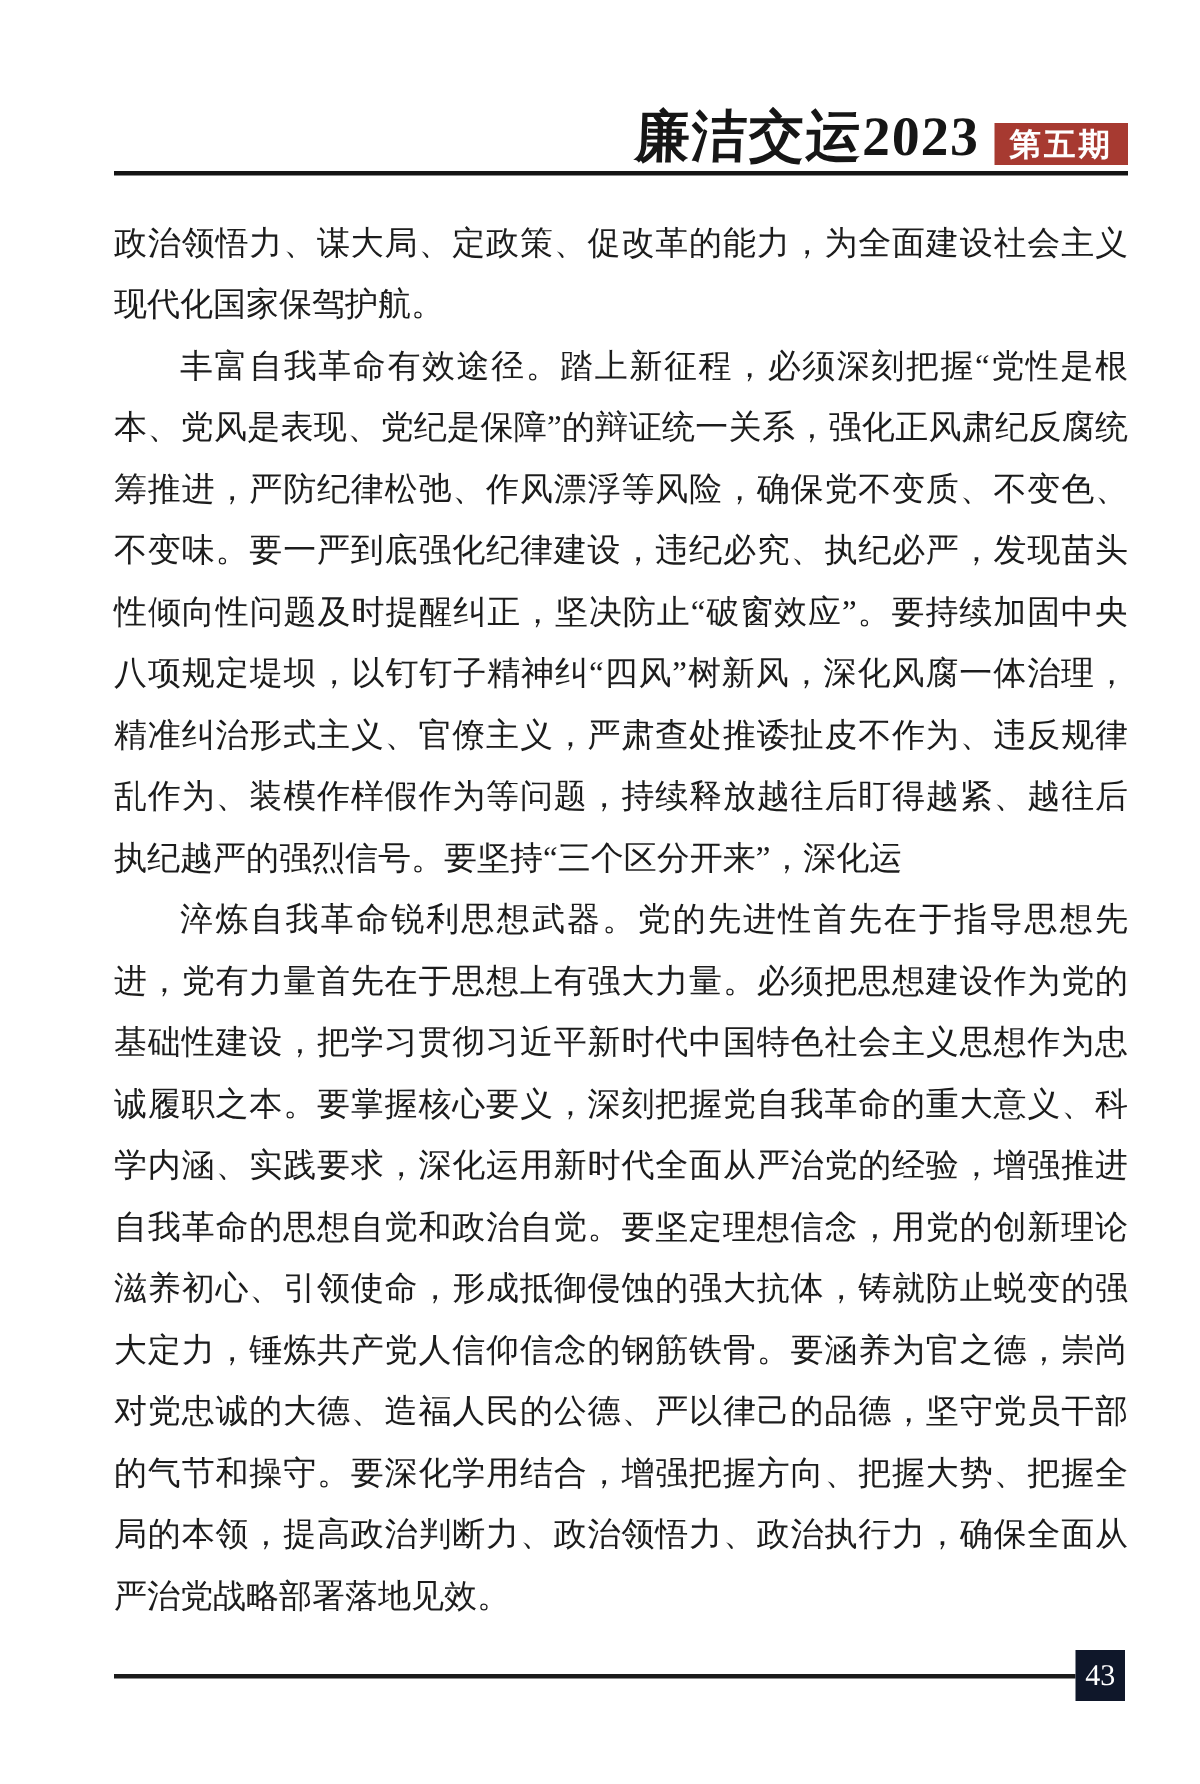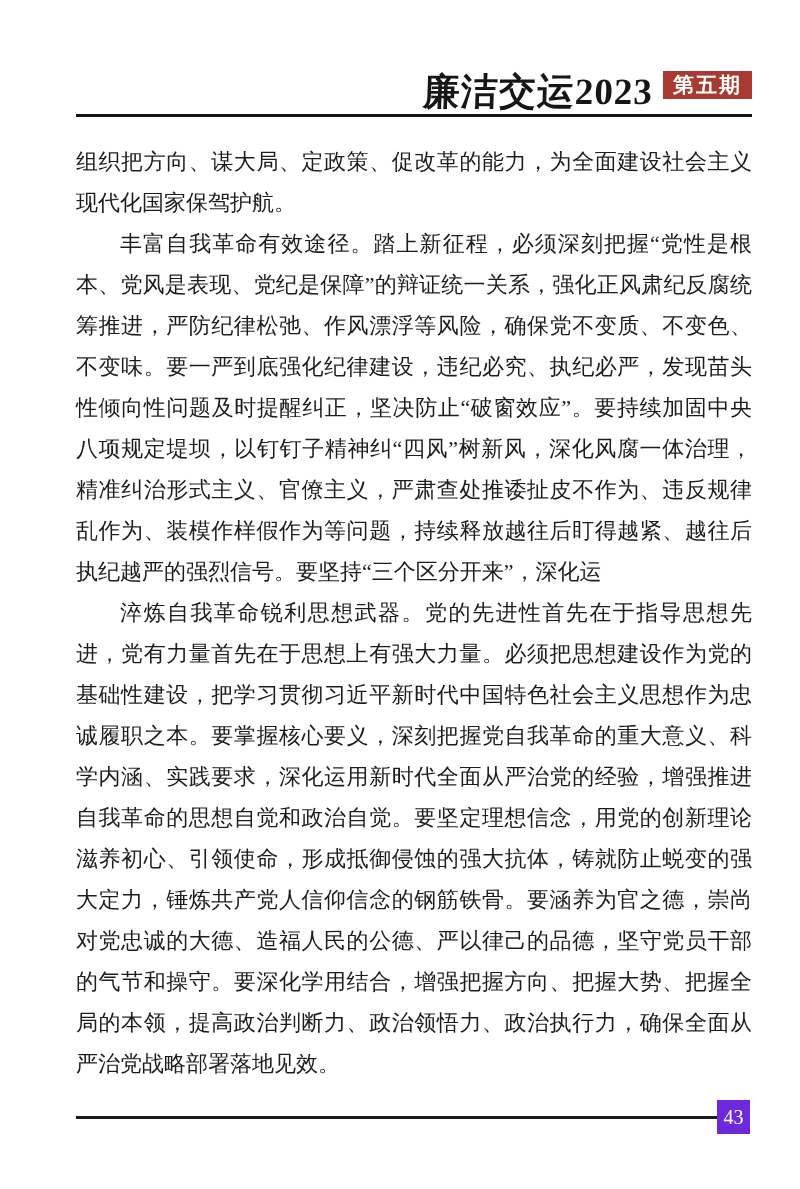--- a/index.html
+++ b/index.html
@@ -42,21 +42,21 @@
     display: inline-flex;
     align-items: center;
     justify-content: center;
     height: 28px;
     padding: 0 10px;
     background: #a73a31;
     color: #ffffff;
     font-size: 21px;
     font-weight: 700;
     letter-spacing: 2px;
-    margin-bottom: 11px;
+    margin-bottom: 0;
     white-space: nowrap;
   }
   .header-rule {
     position: absolute;
     left: 76px;
     top: 114px;
     width: 676px;
     height: 3px;
     background: #141414;
   }
@@ -87,21 +87,21 @@
     width: 641px;
     height: 3px;
     background: #1b1b1b;
   }
   .page-badge {
     position: absolute;
     left: 717px;
     top: 1100px;
     width: 33px;
     height: 34px;
-    background: #6d28d9;
+    background: #0f172a;
     color: #ffffff;
     font-size: 20px;
     display: flex;
     align-items: center;
     justify-content: center;
     font-family: "Liberation Serif", "DejaVu Serif", serif;
   }
 </style>
 </head>
 <body>
@@ -109,21 +109,21 @@
 <div class="page">
 
   <div class="header-row">
     <span class="brand-title">廉洁交运2023</span>
     <span class="issue-badge">第五期</span>
   </div>
 
   <div class="header-rule"></div>
 
   <div class="body-text">
-    <p class="no-indent">组织把方向、谋大局、定政策、促改革的能力，为全面建设社会主义现代化国家保驾护航。</p>
+    <p class="no-indent">政治领悟力、谋大局、定政策、促改革的能力，为全面建设社会主义现代化国家保驾护航。</p>
     <p>丰富自我革命有效途径。踏上新征程，必须深刻把握“党性是根本、党风是表现、党纪是保障”的辩证统一关系，强化正风肃纪反腐统筹推进，严防纪律松弛、作风漂浮等风险，确保党不变质、不变色、不变味。要一严到底强化纪律建设，违纪必究、执纪必严，发现苗头性倾向性问题及时提醒纠正，坚决防止“破窗效应”。要持续加固中央八项规定堤坝，以钉钉子精神纠“四风”树新风，深化风腐一体治理，精准纠治形式主义、官僚主义，严肃查处推诿扯皮不作为、违反规律乱作为、装模作样假作为等问题，持续释放越往后盯得越紧、越往后执纪越严的强烈信号。要坚持“三个区分开来”，深化运</p>
     <p>淬炼自我革命锐利思想武器。党的先进性首先在于指导思想先进，党有力量首先在于思想上有强大力量。必须把思想建设作为党的基础性建设，把学习贯彻习近平新时代中国特色社会主义思想作为忠诚履职之本。要掌握核心要义，深刻把握党自我革命的重大意义、科学内涵、实践要求，深化运用新时代全面从严治党的经验，增强推进自我革命的思想自觉和政治自觉。要坚定理想信念，用党的创新理论滋养初心、引领使命，形成抵御侵蚀的强大抗体，铸就防止蜕变的强大定力，锤炼共产党人信仰信念的钢筋铁骨。要涵养为官之德，崇尚对党忠诚的大德、造福人民的公德、严以律己的品德，坚守党员干部的气节和操守。要深化学用结合，增强把握方向、把握大势、把握全局的本领，提高政治判断力、政治领悟力、政治执行力，确保全面从严治党战略部署落地见效。</p>
   </div>
 
   <div class="footer-rule"></div>
 
   <div class="page-badge">43</div>
 
 </div>
 

